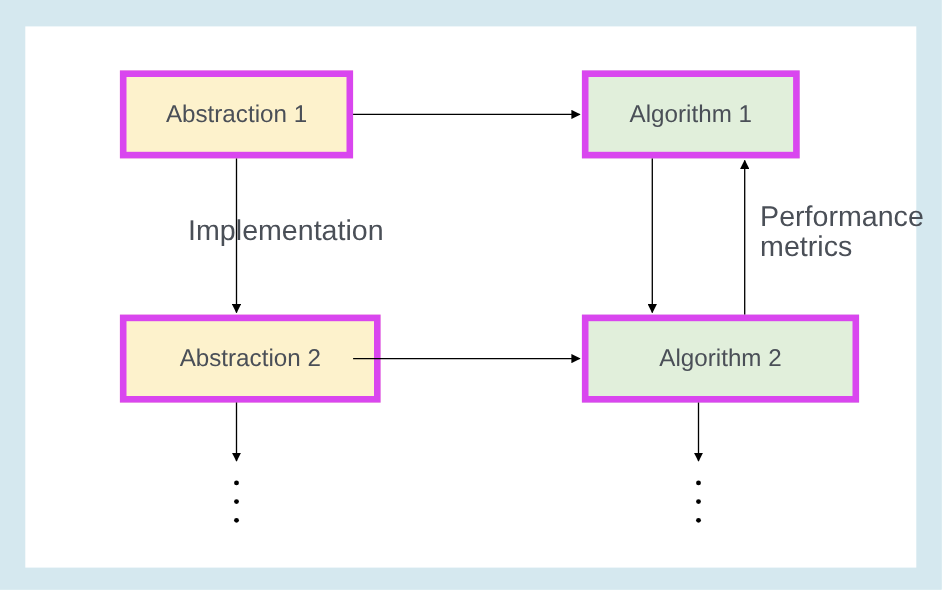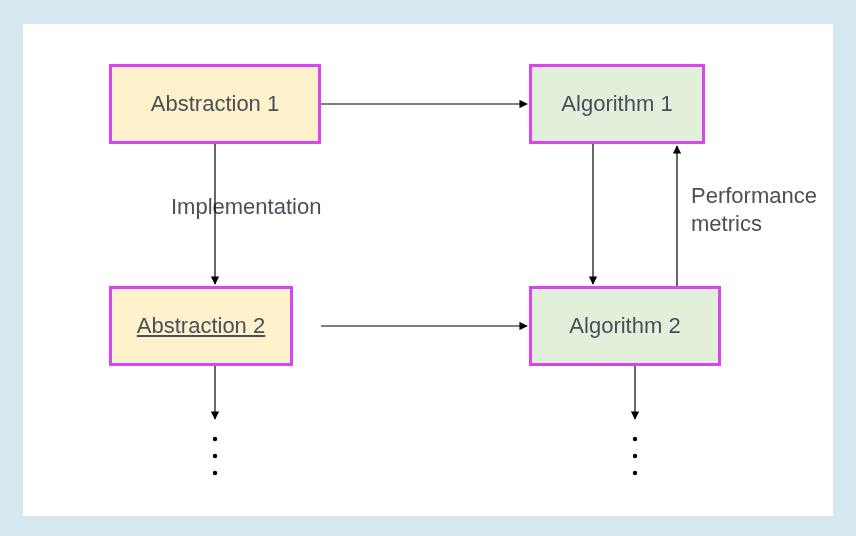--- a/index.html
+++ b/index.html
@@ -13,33 +13,33 @@
   .canvas {
     position: absolute;
     left: 23px;
     top: 24px;
     width: 810px;
     height: 492px;
     background: #ffffff;
   }
   .box {
     position: absolute;
-    border: 3px solid #d946ef;
+    border: 6px solid #d946ef;
     display: flex;
     align-items: center;
     justify-content: center;
     font-size: 22px;
     color: #4a4f57;
     box-sizing: border-box;
   }
   .yellow { background: #fdf2cc; }
   .green  { background: #e1efdb; }
   .label {
     position: absolute;
-    font-size: 22px;
+    font-size: 26px;
     color: #4a4f57;
     white-space: pre;
   }
   svg.arrows {
     position: absolute;
     left: 0;
     top: 0;
     width: 810px;
     height: 492px;
     pointer-events: none;
@@ -47,29 +47,29 @@
 </style>
 </head>
 <body>
 
 <div class="canvas">
 
   <div class="box yellow" style="left:86px;  top:40px;  width:212px; height:80px;">
     <span>Abstraction 1</span>
   </div>
 
-  <div class="box green" style="left:506px; top:40px;  width:176px; height:80px;">
+  <div class="box green" style="left:506px; top:40px;  width:198px; height:80px;">
     <span>Algorithm 1</span>
   </div>
 
-  <div class="box yellow" style="left:86px;  top:262px; width:184px; height:80px;text-decoration:underline;">
+  <div class="box yellow" style="left:86px;  top:262px; width:237px; height:80px;">
     <span>Abstraction 2</span>
   </div>
 
-  <div class="box green" style="left:506px; top:262px; width:192px; height:80px;">
+  <div class="box green" style="left:506px; top:262px; width:252px; height:80px;">
     <span>Algorithm 2</span>
   </div>
 
   <span class="label" style="left:148px; top:170px;">Implementation</span>
 
 
   <span class="label" style="left:640px; top:158px; line-height:28px;margin-left:28px;">Performance
 metrics</span>
 
   <svg class="arrows" viewBox="0 0 810 492">

